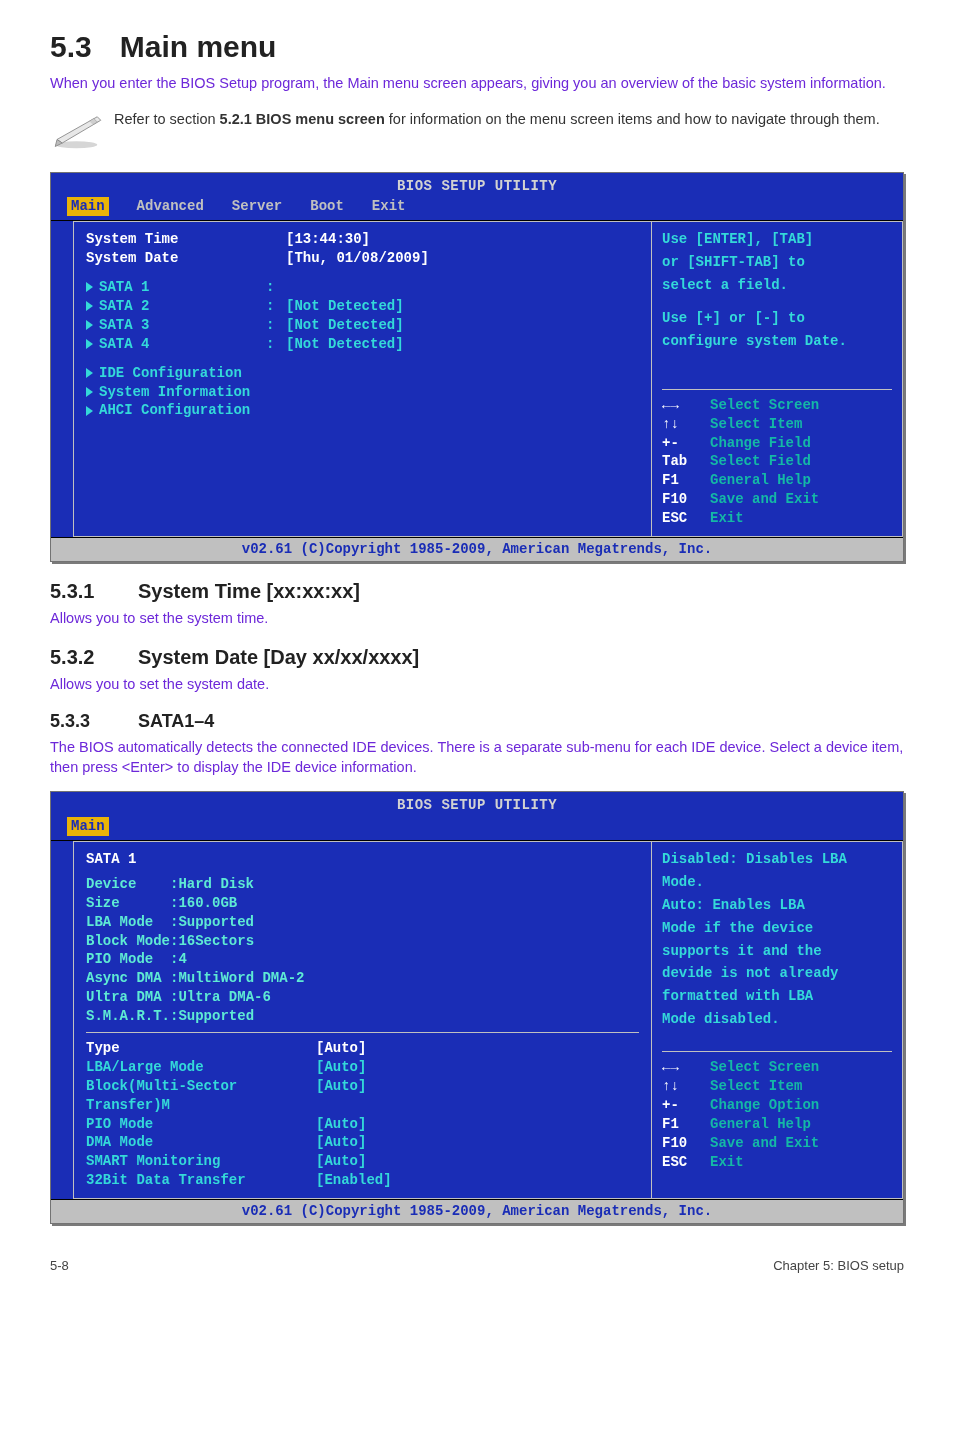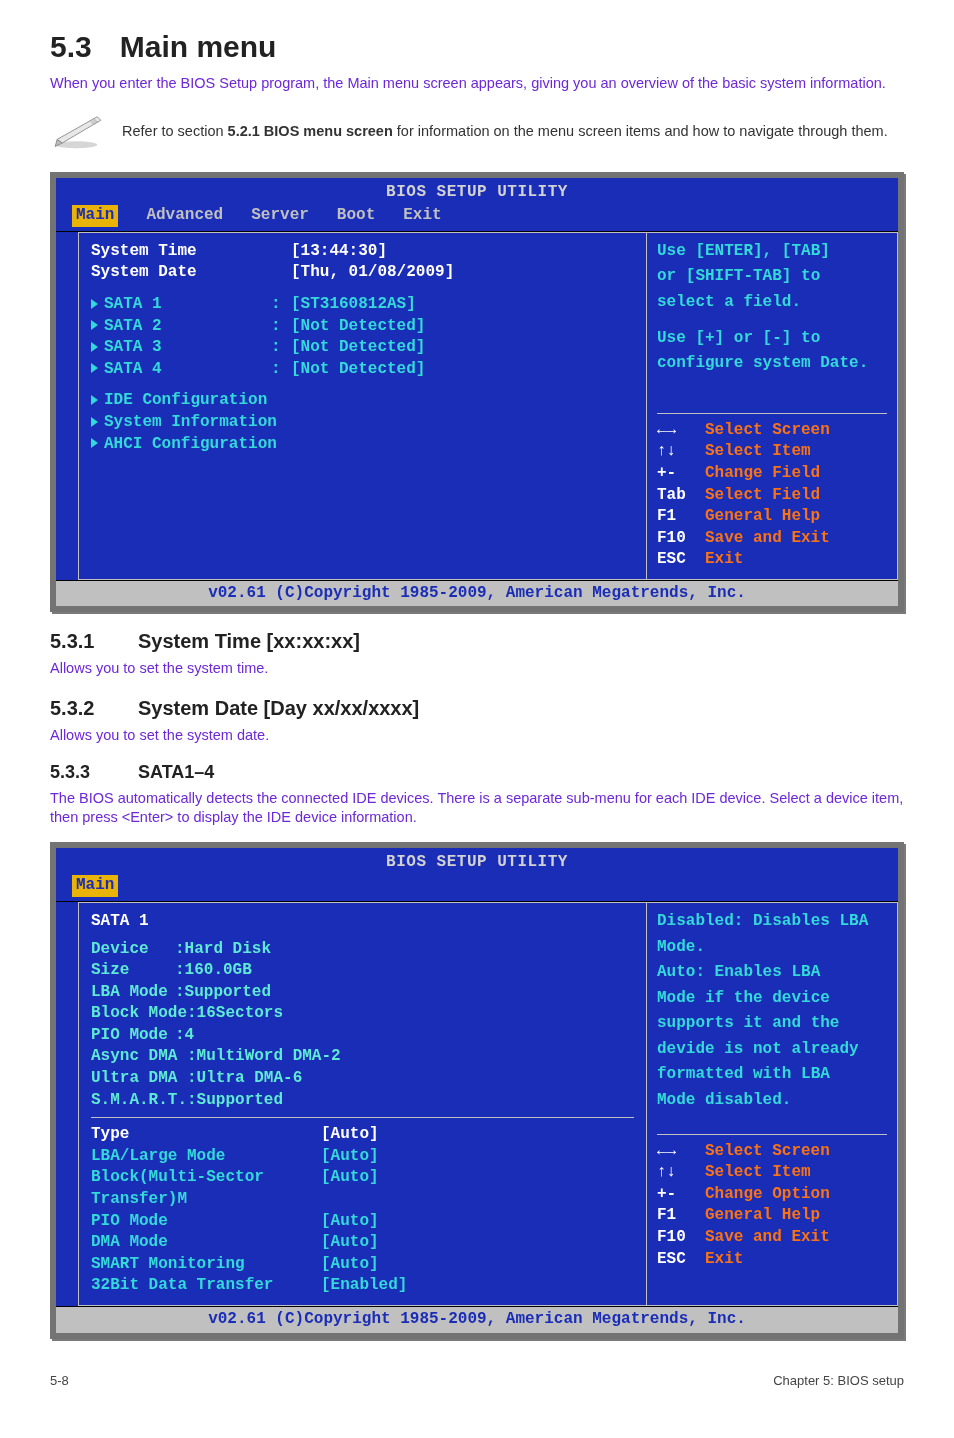--- a/index.html
+++ b/index.html
@@ -18,22 +18,22 @@
   }
   h1.section-title .num { margin-right: 28px; }
   p.body-text {
     font-size: 14.5px;
     line-height: 1.35;
     margin: 6px 0 14px 0;
     color: #6d28d9;
   }
   .note-row {
     display: flex;
-    align-items: center;
-    gap: 16px;
+    align-items: flex-start;
+    gap: 8px;
     margin: 10px 0 18px 0;
   }
   .note-icon {
     flex: 0 0 56px;
   }
   .note-icon svg { width: 56px; height: 42px; }
   .note-text {
     font-size: 14.5px;
     line-height: 1.35;
     flex: 1;
@@ -51,25 +51,25 @@
   h3.subsubhead {
     font-size: 18px;
     font-weight: bold;
     margin: 16px 0 6px 0;
     color: #222;
   }
   h3.subsubhead .subnum { display:inline-block; width: 88px; }
 
   
   .bios-outer {
-    border: 6px solid #737373;
+    border: 1px solid #737373;
     background: #1a2db6;
     color: #fff;
     font-family: "Courier New", monospace;
-    font-size: 16px;
+    font-size: 14px;
     font-weight: bold;
     line-height: 1.35;
     box-shadow: 2px 2px 0 #7a7a7a;
     margin: 8px 0 8px 0;
   }
   .bios-titlebar {
     text-align: center;
     padding: 4px 0 0 0;
     color: #d2d2d2;
     letter-spacing: 0.5px;
@@ -135,21 +135,21 @@
     vertical-align: middle;
   }
   .hint-block {
     margin-top: 38px;
     border-top: 1px solid #c0c0c0;
     padding-top: 6px;
     color: #e8e8e8;
   }
   .hint-row { display:flex; }
   .hint-row .k { flex:0 0 48px; color:#ffffff; }
-  .hint-row .d { flex:1 1 auto; color:#f97316; }
+  .hint-row .d { flex:1 1 auto; color:#14b8a6; }
   .bios-right .help-top { color:#34d9d9; margin-bottom: 4px; }
   .bios-footer {
     background: #c0c0c0;
     color: #1a2db6;
     text-align: center;
     padding: 2px 0;
     border-top: 1px solid #000;
   }
   .sep-line {
     border-top: 1px solid #c0c0c0;
@@ -207,21 +207,20 @@
       </div>
       <div class="row">
         <div class="label white">System Date</div>
         <div class="colon"></div>
         <div class="value white">[Thu, 01/08/2009]</div>
       </div>
       <div style="height:10px"></div>
       <div class="row">
         <div class="label cyan"><span class="tri-glyph"></span><span>SATA 1</span></div>
         <div class="colon">:</div>
-        <div class="value cyan">[ST3160812AS]</div>
       </div>
       <div class="row">
         <div class="label cyan"><span class="tri-glyph"></span><span>SATA 2</span></div>
         <div class="colon">:</div>
         <div class="value cyan">[Not Detected]</div>
       </div>
       <div class="row">
         <div class="label cyan"><span class="tri-glyph"></span><span>SATA 3</span></div>
         <div class="colon">:</div>
         <div class="value cyan">[Not Detected]</div>

